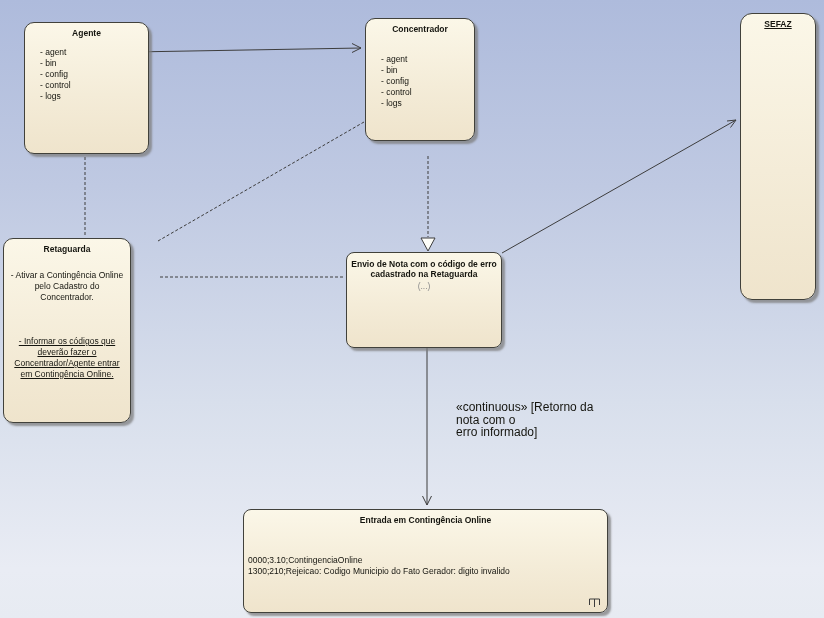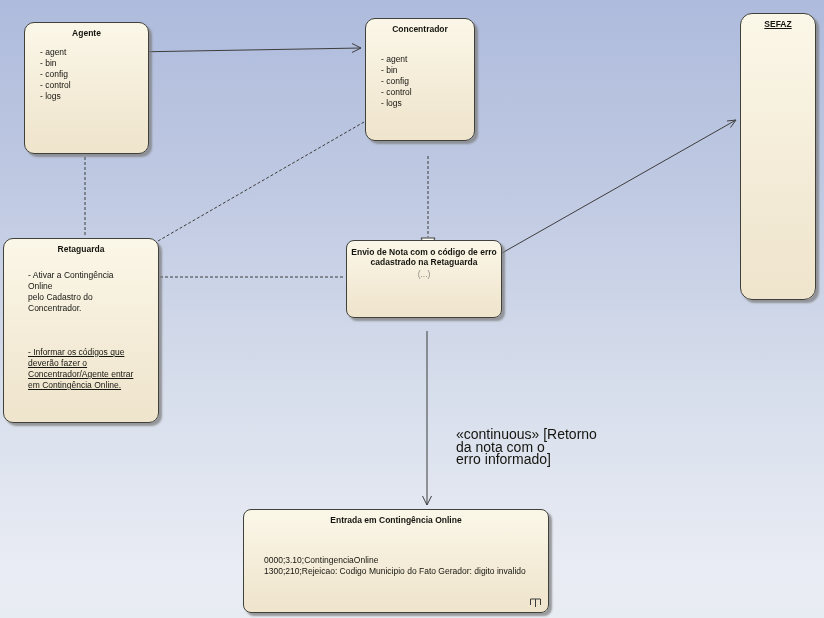--- a/index.html
+++ b/index.html
@@ -29,30 +29,30 @@
     font-weight:bold;
     text-align:center;
     padding-top:5px;
     font-size:8.5px;
     white-space:pre-line;
   }
   .title.underline{text-decoration:underline;}
   .items{margin-top:9px;padding-left:15px;}
   .items.lower{margin-top:20px;}
   .item{line-height:11px;}
-  .paras{padding:0 24px;}
+  .paras{padding:0 2px;text-align:center;}
   .para{white-space:pre-line;line-height:11px;}
   .para.first{margin-top:16px;}
   .para.second{margin-top:33px;text-decoration:underline;}
   .subtitle{text-align:center;color:#8a8a8a;margin-top:2px;}
-  .codes{margin-top:30px;padding-left:20px;}
+  .codes{margin-top:30px;padding-left:4px;}
   .code-line{line-height:11px;white-space:nowrap;}
   .float-label{
     position:absolute;left:456px;top:401px;width:145px;
-    font-size:14px;line-height:12.5px;white-space:pre-line;color:#15150f;margin-top:27px;
+    font-size:12px;line-height:12.5px;white-space:pre-line;color:#15150f;
   }
   .rake{position:absolute;right:6px;bottom:4px;}
   .rake line{stroke:#3d3d3d;stroke-width:1;}
 </style>
 </head>
 <body>
 
 <div class="canvas">
 
   <svg class="wires">
@@ -109,40 +109,40 @@
       <div class="item">- config</div>
       <div class="item">- control</div>
       <div class="item">- logs</div>
     </div>
   </div>
 
   <div class="node" style="left:740px;top:13px;width:76px;height:287px;border-radius:12px">
     <div class="title underline">SEFAZ</div>
   </div>
 
-  <div class="node round" style="left:3px;top:238px;width:156px;height:185px">
+  <div class="node round" style="left:3px;top:238px;width:128px;height:185px">
     <div class="title">Retaguarda</div>
     <div class="paras">
       <div class="para first">- Ativar a Contingência Online
 pelo Cadastro do
 Concentrador.</div>
       <div class="para second">- Informar os códigos que
 deverão fazer o
 Concentrador/Agente entrar
 em Contingência Online.</div>
     </div>
   </div>
 
-  <div class="node round-sm" style="left:346px;top:240px;width:156px;height:78px">
+  <div class="node round-sm" style="left:346px;top:252px;width:156px;height:96px">
     <div class="title" style="padding:6px 4px 0 4px">Envio de Nota com o código de erro
 cadastrado na Retaguarda</div>
     <div class="subtitle">(...)</div>
   </div>
 
-  <div class="node round-sm" style="left:243px;top:509px;width:306px;height:104px">
+  <div class="node round-sm" style="left:243px;top:509px;width:365px;height:104px">
     <div class="title">Entrada em Contingência Online</div>
     <div class="codes">
       <div class="code-line">0000;3.10;ContingenciaOnline</div>
       <div class="code-line">1300;210;Rejeicao: Codigo Municipio do Fato Gerador: digito invalido</div>
     </div>
     <svg class="rake" width="13" height="13">
       <line x1="1.5" y1="4" x2="11.5" y2="4"></line>
       <line x1="1.5" y1="4" x2="1.5" y2="10"></line>
       <line x1="6.5" y1="4" x2="6.5" y2="12"></line>
       <line x1="11.5" y1="4" x2="11.5" y2="10"></line>

